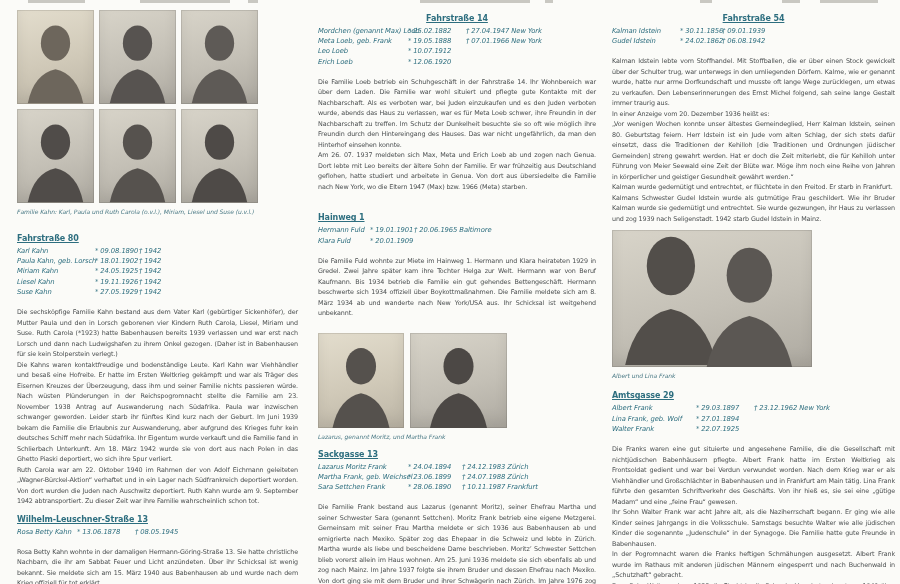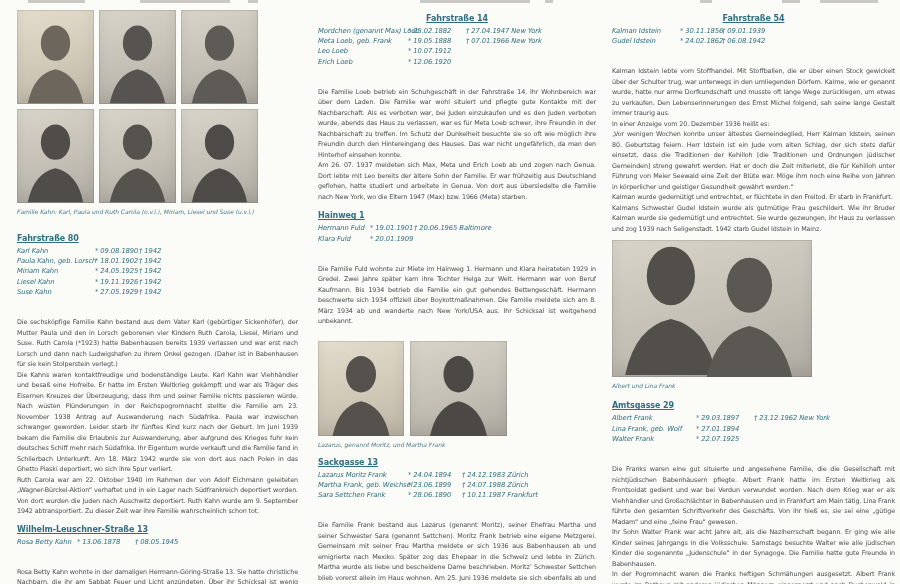--- a/index.html
+++ b/index.html
@@ -27,21 +27,21 @@
     letter-spacing:-0.1px; white-space:nowrap;
   }
   .cols-s80  { --c1:78px; --c2:44px; }
   .cols-wl13 { --c1:60px; --c2:58px; }
   .cols-s14  { --c1:90px; --c2:58px; }
   .cols-hw1  { --c1:52px; --c2:44px; }
   .cols-sg13 { --c1:90px; --c2:54px; }
   .cols-s54  { --c1:68px; --c2:42px; }
   .cols-ag29 { --c1:84px; --c2:58px; }
 
-  .para-group { margin-top:20px; }
+  .para-group { margin-top:10px; }
   .para {
     margin:0; font-size:6.4px; line-height:10.5px; letter-spacing:-0.12px;
     text-align:justify; color:#4b4f50;
   }
 
   .caption {
     margin-top:5px; font-size:6px; font-style:italic; color:#4b7a86;
     letter-spacing:-0.05px;
   }
 
@@ -53,21 +53,21 @@
   .photo svg { position:absolute; bottom:0; left:0; width:100%; height:100%; }
   .ph-dark  { background:linear-gradient(165deg,#c8c4ba 0%,#b0ac a3 55%,#9a968e 100%); }
   .ph-light { background:linear-gradient(165deg,#e3ddcd 0%,#d0c9b8 55%,#bcb5a6 100%); }
 
   .photo-grid { display:grid; grid-template-columns:repeat(3,77px); gap:5px; margin-top:10px; }
   .photo-grid .photo { height:94px; }
   .photo-pair { display:flex; gap:6px; margin-top:14px; }
   .photo-wide { width:200px; height:137px; margin-top:6px; }
 
   .mt19 { margin-top:19px; } .mt16 { margin-top:8px; } .mt14 { margin-top:14px;text-align:center; }
-  .mt12 { margin-top:12px; } .mt10 { margin-top:10px; } .mt9 { margin-top:9px; }
+  .mt12 { margin-top:12px; } .mt10 { margin-top:10px; } .mt9 { margin-top:21px; }
 </style>
 </head>
 <body>
 
 <svg width="0" height="0" style="position:absolute" aria-hidden="true">
   <defs>
     <g id="bust">
       <ellipse cx="50" cy="42" rx="19" ry="23"></ellipse>
       <path d="M14 120 Q22 82 50 76 Q78 82 86 120 Z"></path>
     </g>

